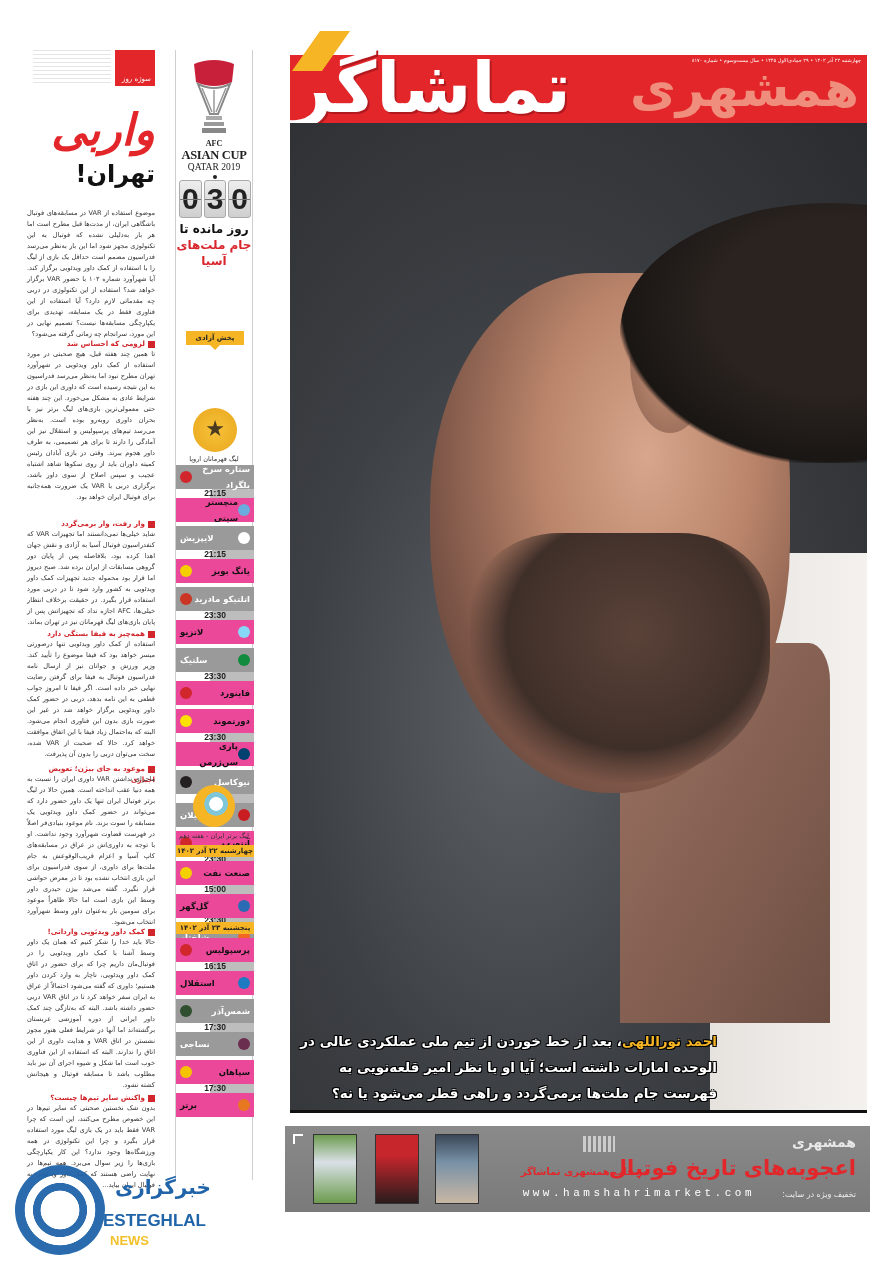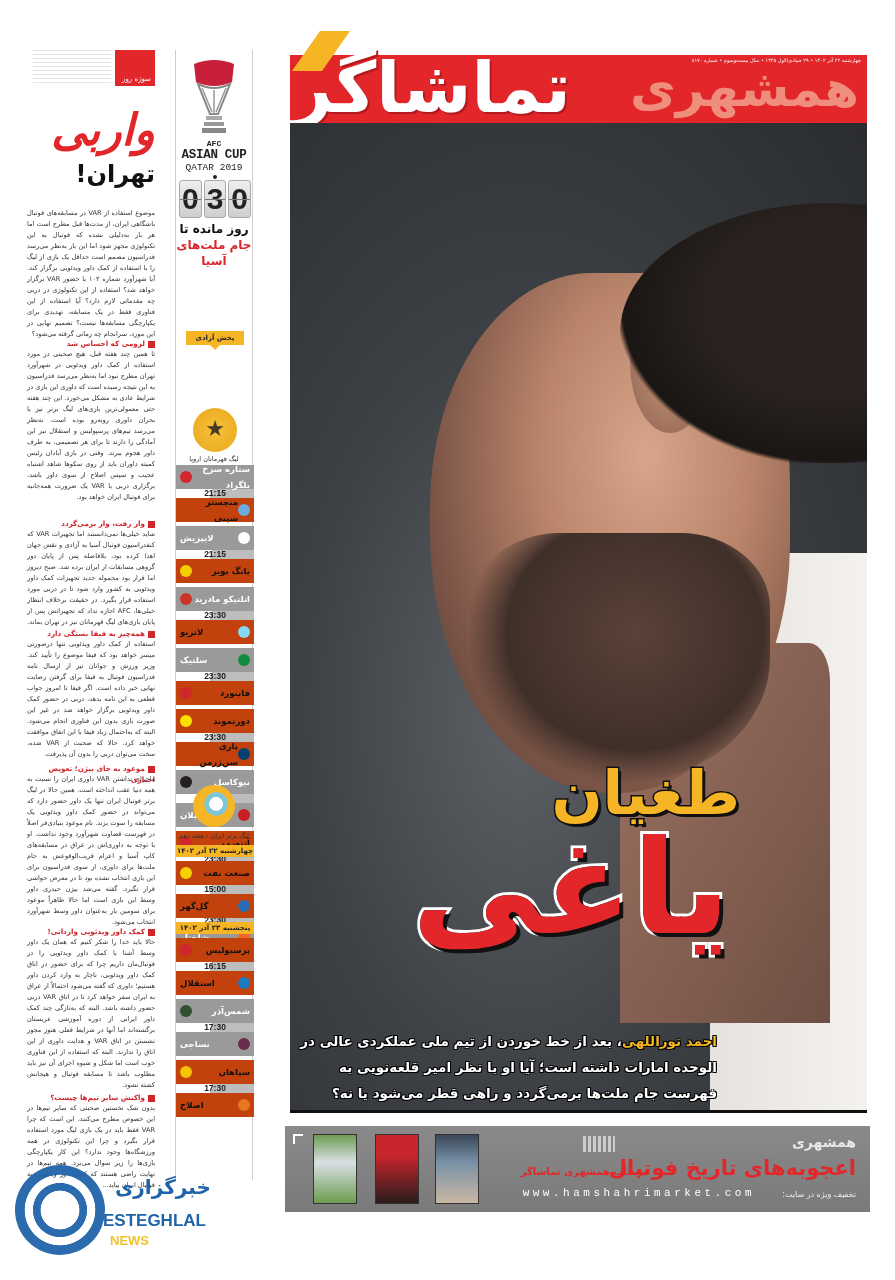--- a/index.html
+++ b/index.html
@@ -15,21 +15,21 @@
   .headline-red { position: absolute; right: 0; top: 58px; font-size: 44px; font-weight: bold; color: #e3262a; line-height: 1; letter-spacing: -1px; font-style: italic; }
   .headline-black { position: absolute; right: 0; top: 112px; font-size: 24px; font-weight: bold; color: #111; line-height: 1; }
   .body-text { position: absolute; right: 0; width: 128px; font-size: 6.6px; line-height: 11px; color: #333; text-align: justify; }
   .sub-title { position: absolute; right: 0; width: 128px; font-size: 7.2px; color: #d0262c; font-weight: bold; line-height: 11px; }
   .sub-title .sq { display: inline-block; width: 7px; height: 7px; background: #d0262c; margin-left: 3px; vertical-align: middle; }
 
   
   .side-col { position: absolute; left: 175px; top: 50px; width: 78px; height: 1130px;
      border-left: 1px solid #cfcfcf; border-right: 1px solid #cfcfcf; }
   .afc-trophy { position: absolute; left: 12px; top: 8px; width: 52px; height: 78px; }
-  .afc-title { position: absolute; width: 100%; text-align: center; font-family: Liberation Mono, monospace; direction: ltr; }
+  .afc-title { position: absolute; width: 100%; text-align: center; font-family: Liberation Serif, serif; direction: ltr; }
   .afc-t1 { top: 89px; font-size: 8px; font-weight: bold; color: #222; }
   .afc-t2 { top: 98px; font-size: 12.5px; font-weight: bold; color: #222; letter-spacing: -0.3px; }
   .afc-t3 { top: 112px; font-size: 9.5px; color: #222; }
   .afc-dot { position: absolute; top: 125px; left: 37px; width: 4px; height: 4px; border-radius: 50%; background: #222; }
   .counter { position: absolute; top: 130px; left: 3px; width: 72px; height: 38px; display: flex; gap: 2px; direction: ltr; }
   .digit { flex: 1; background: linear-gradient(#eeeeee, #cfcfcf); border: 1px solid #aaa; border-radius: 3px;
      font-family: "Liberation Sans", sans-serif; font-size: 30px; font-weight: bold; color: #222; text-align: center; line-height: 36px; position: relative; }
   .digit::after { content: ""; position: absolute; left: 0; right: 0; top: 18px; height: 1px; background: #777; }
   .days-left { position: absolute; top: 172px; width: 100%; text-align: center; font-size: 12px; font-weight: bold; color: #111; }
   .days-cup1 { position: absolute; top: 188px; width: 100%; text-align: center; font-size: 12px; font-weight: bold; color: #d9262c; }
@@ -38,21 +38,21 @@
      font-size: 7px; font-weight: bold; text-align: center; line-height: 14px; }
   .label-tag::after { content: ""; position: absolute; left: 24px; bottom: -5px; border-left: 5px solid transparent; border-right: 5px solid transparent; border-top: 5px solid #f6b525; }
 
   .ucl-logo { position: absolute; left: 17px; top: 358px; width: 44px; height: 44px; border-radius: 50%; background: radial-gradient(#f7c23a, #e8a61c); }
   .ucl-logo::before { content: "★"; position: absolute; left: 0; right: 0; top: 8px; text-align: center; font-size: 22px; color: #4a3a20; }
   .league-name { position: absolute; width: 100%; text-align: center; font-size: 6.5px; color: #333; }
 
   .match-list { position: absolute; left: 0; width: 78px; }
   .team-row { position: relative; height: 16px; background: #9a9a9a; color: #fff; font-size: 8.5px; font-weight: bold; line-height: 16px;
      padding: 12px 4px; display: flex; justify-content: space-between; align-items: center; }
-  .team-row.light { background: #c2410c; color: #111; }
+  .team-row.light { background: #ec4899; color: #111; }
   .team-crest { width: 12px; height: 12px; border-radius: 50%; display: inline-block; flex: none; }
   .kick-time { height: 9px; font-family: "Liberation Sans", sans-serif; font-size: 8.5px; font-weight: bold; color: #222; text-align: center; line-height: 9px; direction: ltr;
      background: linear-gradient(100deg, #fff 45%, #bdbdbd 45%); }
   .match-gap { height: 4px; }
 
   .league2-logo { position: absolute; left: 17px; top: 735px; width: 42px; height: 42px; border-radius: 50%;
      background: radial-gradient(circle at 55% 45%, #fff 20%, #7fc6d8 22%, #7fc6d8 35%, #f6b525 37%); }
   .date-strip { height: 12px; background: #f6b525; font-size: 7px; font-weight: bold; color: #222; text-align: center; line-height: 12px; }
 
   
@@ -121,24 +121,20 @@
 
 <section class="hero">
   <div class="jersey"></div>
   <div class="jersey-collar"></div>
   <div class="player-neck"></div>
   <div class="player-face"></div>
   <div class="player-ear"></div>
   <div class="player-beard"></div>
   <div class="player-hair"></div>
 
-  <div class="headline-main">
-    <div class="hl-yellow">طغیان</div>
-    <div class="hl-red">یاغی</div>
-  </div>
 
   <p class="lede"><span class="hl-name">احمد نوراللهی</span><span>، بعد از خط خوردن از تیم ملی عملکردی عالی در الوحده امارات داشته است؛ آیا او با نظر امیر قلعه‌نویی به فهرست جام ملت‌ها برمی‌گردد و راهی قطر می‌شود یا نه؟</span></p>
 </section>
 
 <article class="news-col">
   <div class="kicker-lines"></div>
   <div class="kicker-box">
       <span>سوژه روز</span>
     </div>
   <h1 class="headline-red">واربی</h1>
@@ -322,21 +318,21 @@
         <span>نساجی</span>
       </div>
     <div class="match-gap"></div>
     <div class="team-row light">
         <span>سپاهان</span>
         <span class="team-crest" style="background:#f5c400"></span>
       </div>
     <div class="kick-time">17:30</div>
     <div class="team-row light">
         <span class="team-crest" style="background:#e87722"></span>
-        <span>اصلاح</span>
+        <span>برتر</span>
       </div>
   </div>
 </aside>
 
 <section class="ad-banner">
   <div class="ad-corner"></div>
   <div class="book book3"></div>
   <div class="book book2"></div>
   <div class="book book1"></div>
   <div class="ad-series"></div>

